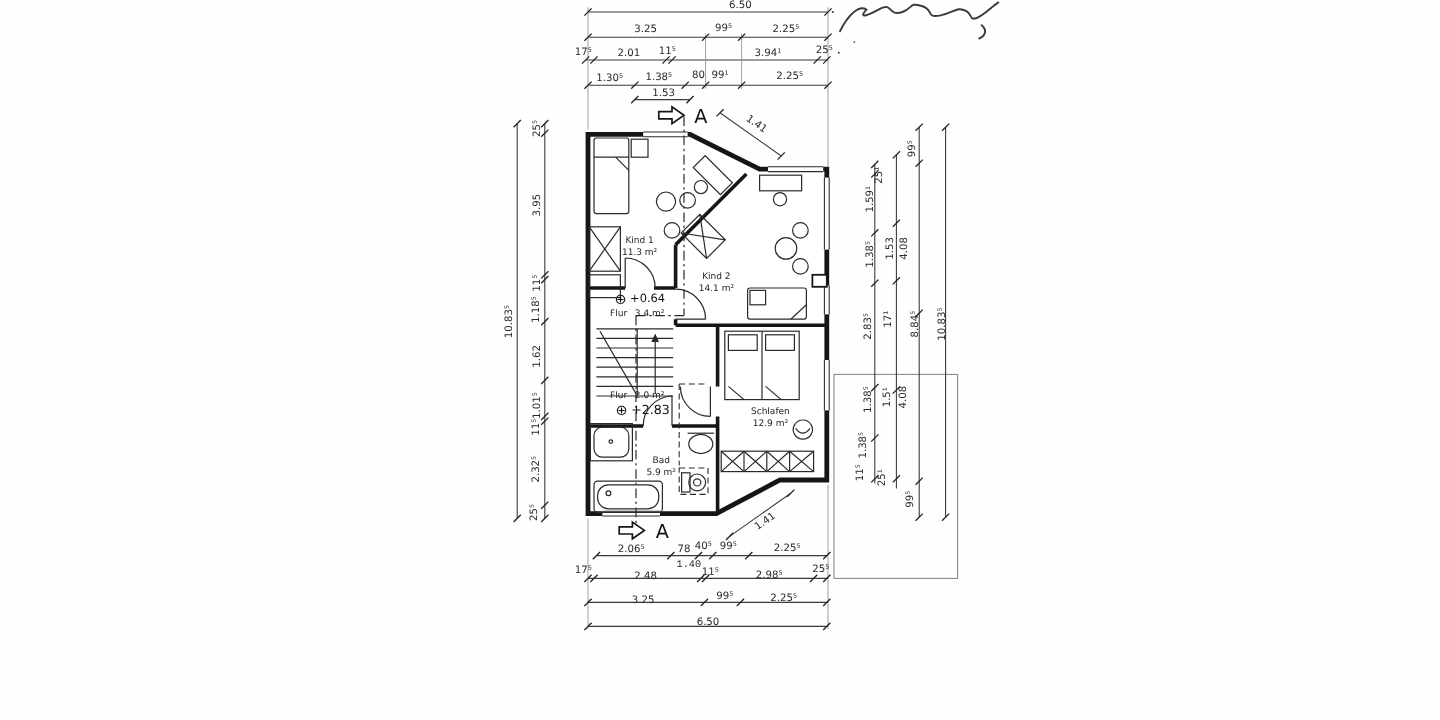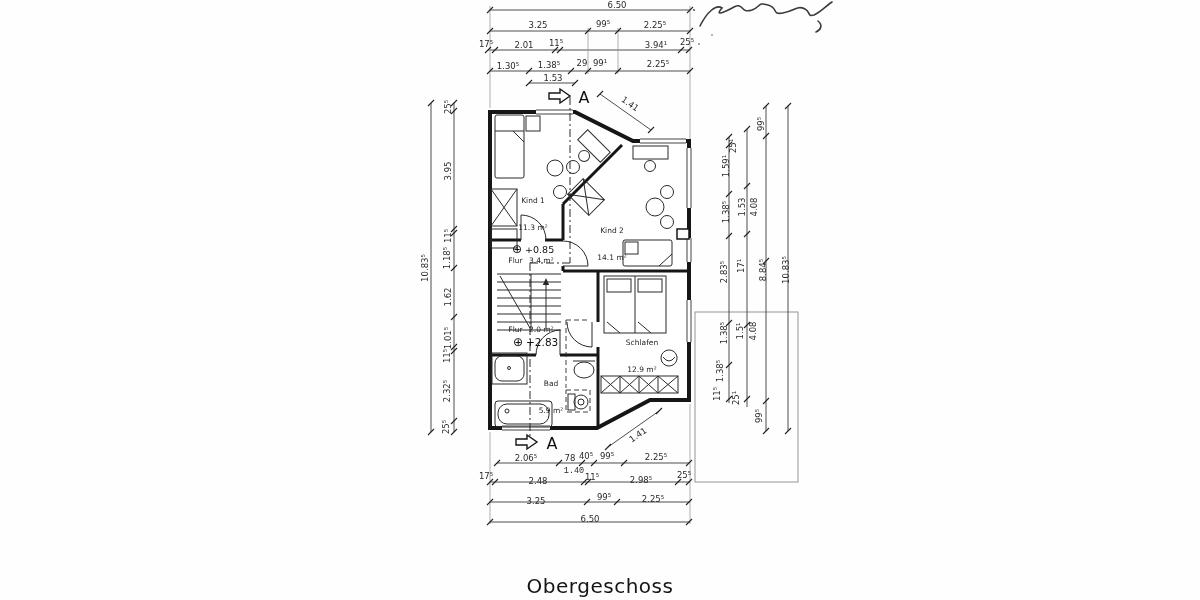--- a/index.html
+++ b/index.html
@@ -3,21 +3,21 @@
 <meta charset="utf-8">
 <style>
   html,body{margin:0;padding:0;background:#ffffff;}
   #canvas{position:relative;width:1200px;height:600px;background:#fefefe;overflow:hidden;
           font-family:"DejaVu Sans",sans-serif;color:#222;}
   #plan{position:absolute;left:0;top:0;}
   .dim-label{position:absolute;font-size:8.5px;color:#2a2a2a;white-space:nowrap;
              transform:translate(-50%,-50%);line-height:1;}
   .room-label{position:absolute;transform:translate(-50%,-50%);font-size:7.5px;color:#1e1e1e;
               text-align:center;line-height:1.35;white-space:nowrap;}
-  .room-label .nm,.room-label .ar{display:block;margin-top:17px;}
+  .room-label .nm,.room-label .ar{display:block;}
   .room-label.inline .nm,.room-label.inline .ar{display:inline;margin:0 2px;}
   .level-marker{position:absolute;font-size:9.5px;color:#111;white-space:nowrap;display:flex;
                 align-items:center;gap:3px;transform:translate(0,-50%);}
   .level-marker .glyph{font-size:12px;line-height:1;}
   .section-letter{position:absolute;font-size:16px;color:#111;transform:translate(-50%,-50%);}
   #title{position:absolute;left:600px;top:586px;transform:translate(-50%,-50%);
          font-size:20px;color:#151515;letter-spacing:.5px;}
 </style>
 </head>
 <body>
@@ -283,21 +283,21 @@
         <line x1="648" y1="133" x2="654" y2="127" stroke="#222" stroke-width="1.1"></line>
         <line x1="605" y1="450" x2="611" y2="444" stroke="#222" stroke-width="1.1"></line>
         <line x1="656" y1="414" x2="662" y2="408" stroke="#222" stroke-width="1.1"></line>
       </g>
   </svg>
 
   <div class="room-label" style="left:533px;top:206px">
     <span class="nm">Kind 1</span>
     <span class="ar">11.3 m²</span>
   </div>
-  <div class="room-label" style="left:612px;top:236px">
+  <div class="room-label" style="left:597px;top:236px">
     <span class="nm">Kind 2</span>
     <span class="ar">14.1 m²</span>
   </div>
   <div class="room-label" style="left:642px;top:348px">
     <span class="nm">Schlafen</span>
     <span class="ar">12.9 m²</span>
   </div>
   <div class="room-label" style="left:551px;top:389px">
     <span class="nm">Bad</span>
     <span class="ar">5.9 m²</span>
@@ -306,44 +306,43 @@
     <span class="nm">Flur</span>
     <span class="ar">3.4 m²</span>
   </div>
   <div class="room-label inline" style="left:531px;top:330px">
     <span class="nm">Flur</span>
     <span class="ar">2.0 m²</span>
   </div>
 
   <div class="level-marker" style="left:512px;top:249px">
     <span class="glyph">⊕</span>
-    <span>+0.85</span>
+    <span>+0.64</span>
   </div>
   <div class="level-marker" style="left:513px;top:342px;font-size:10.5px">
     <span class="glyph">⊕</span>
     <span>+2.83</span>
   </div>
 
   <span class="section-letter" style="left:584px;top:97px">A</span>
   <span class="section-letter" style="left:552px;top:443px">A</span>
 
-  <div id="title">Obergeschoss</div>
 
 <span class="dim-label" style="left: 617px; top: 5px;">6.50</span>
     <span class="dim-label" style="left: 538px; top: 25px;">3.25</span>
     <span class="dim-label" style="left: 603px; top: 24px;">99⁵</span>
     <span class="dim-label" style="left: 655px; top: 25px;">2.25⁵</span>
     <span class="dim-label" style="left: 486px; top: 44px;">17⁵</span>
     <span class="dim-label" style="left: 524px; top: 45px;">2.01</span>
     <span class="dim-label" style="left: 556px; top: 43px;">11⁵</span>
-    <span class="dim-label" style="left: 656px; top: 45px;">3.94¹</span>
+    <span class="dim-label" style="left: 640px; top: 45px;">3.94¹</span>
     <span class="dim-label" style="left: 687px; top: 42px;">25⁵</span>
     <span class="dim-label" style="left: 508px; top: 66px;">1.30⁵</span>
     <span class="dim-label" style="left: 549px; top: 65px;">1.38⁵</span>
-    <span class="dim-label" style="left: 582px; top: 63px;">29</span>
+    <span class="dim-label" style="left: 582px; top: 63px;">80</span>
     <span class="dim-label" style="left: 600px; top: 63px;">99¹</span>
     <span class="dim-label" style="left: 658px; top: 64px;">2.25⁵</span>
     <span class="dim-label" style="left: 553px; top: 78px;">1.53</span>
     <span class="dim-label" style="left: 526px; top: 458px;">2.06⁵</span>
     <span class="dim-label" style="left: 570px; top: 458px;">78</span>
     <span class="dim-label" style="left: 586px; top: 456px;">40⁵</span>
     <span class="dim-label" style="left: 607px; top: 456px;">99⁵</span>
     <span class="dim-label" style="left: 656px; top: 457px;">2.25⁵</span>
     <span class="dim-label" style="left: 574px; top: 471px; font-family: Liberation Mono, monospace;">1.40</span>
     <span class="dim-label" style="left: 486px; top: 476px;">17⁵</span>

